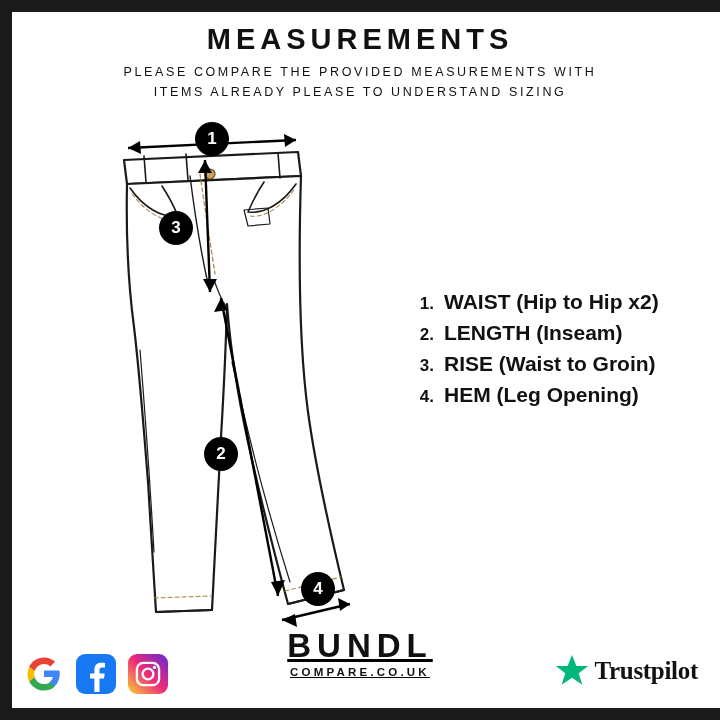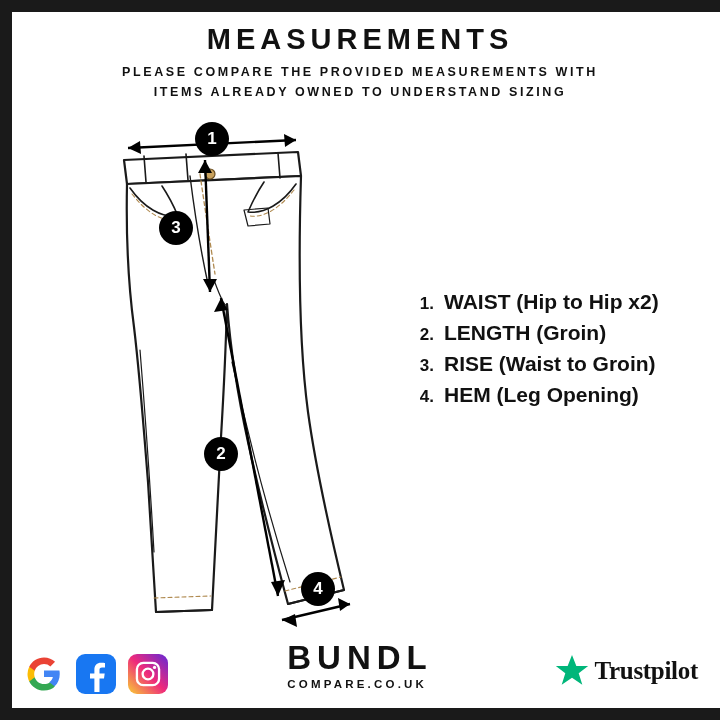--- a/index.html
+++ b/index.html
@@ -42,21 +42,21 @@
     font-weight: bold;
     letter-spacing: 5px;
     color: #111;
     margin: 0;
     line-height: 34px;
   }
   .subtitle {
     margin: 6px auto 0 auto;
     width: 640px;
     font-size: 12.5px;
-    font-weight: bold;
+    font-weight: normal;
     letter-spacing: 2.6px;
     color: #111;
     line-height: 20px;
   }
   
   .legend {
     position: absolute;
     left: 396px;
     top: 278px;
     width: 290px;
@@ -124,21 +124,23 @@
     border-radius: 9px;
     display: flex;
     align-items: center;
     justify-content: center;
     overflow: hidden;
   }
   .brand {
     position: absolute;
     left: 50%;
     transform: translateX(-50%);
-    bottom: 10px;
+    bottom: 22px;
+    text-align: center;
+    text-decoration: underline;
   }
   .brand-name {
     font-size: 33px;
     font-weight: bold;
     letter-spacing: 6px;
     color: #111;
     line-height: 36px;
   }
   .brand-sub {
     font-size: 11.5px;
@@ -166,21 +168,21 @@
 </head>
 <body>
 
 <div id="page">
   <div class="inner">
 
     <div class="header">
       <div class="title">MEASUREMENTS</div>
       <div class="subtitle">
         <div>PLEASE COMPARE THE PROVIDED MEASUREMENTS WITH</div>
-        <div>ITEMS ALREADY OWNED TO UNDERSTAND SIZING</div>
+        <div>ITEMS ALREADY PLEASE TO UNDERSTAND SIZING</div>
       </div>
     </div>
 
     <div class="diagram">
       <svg width="330" height="520" viewBox="0 0 330 520">
         <g fill="#ffffff" stroke="#1a1a1a" stroke-width="2.2" stroke-linejoin="round" stroke-linecap="round">
 
           <path d="M42,48 L216,40 L219,64 L45,72 Z"></path>
 
           <path d="M45,72
@@ -252,21 +254,21 @@
       <div class="badge" style="left:219px; top:460px;">4</div>
     </div>
 
     <div class="legend">
       <div class="legend-row">
         <span class="legend-num">1.</span>
         <span class="legend-text">WAIST (Hip to Hip x2)</span>
       </div>
       <div class="legend-row">
         <span class="legend-num">2.</span>
-        <span class="legend-text">LENGTH (Groin)</span>
+        <span class="legend-text">LENGTH (Inseam)</span>
       </div>
       <div class="legend-row">
         <span class="legend-num">3.</span>
         <span class="legend-text">RISE (Waist to Groin)</span>
       </div>
       <div class="legend-row">
         <span class="legend-num">4.</span>
         <span class="legend-text">HEM (Leg Opening)</span>
       </div>
     </div>

